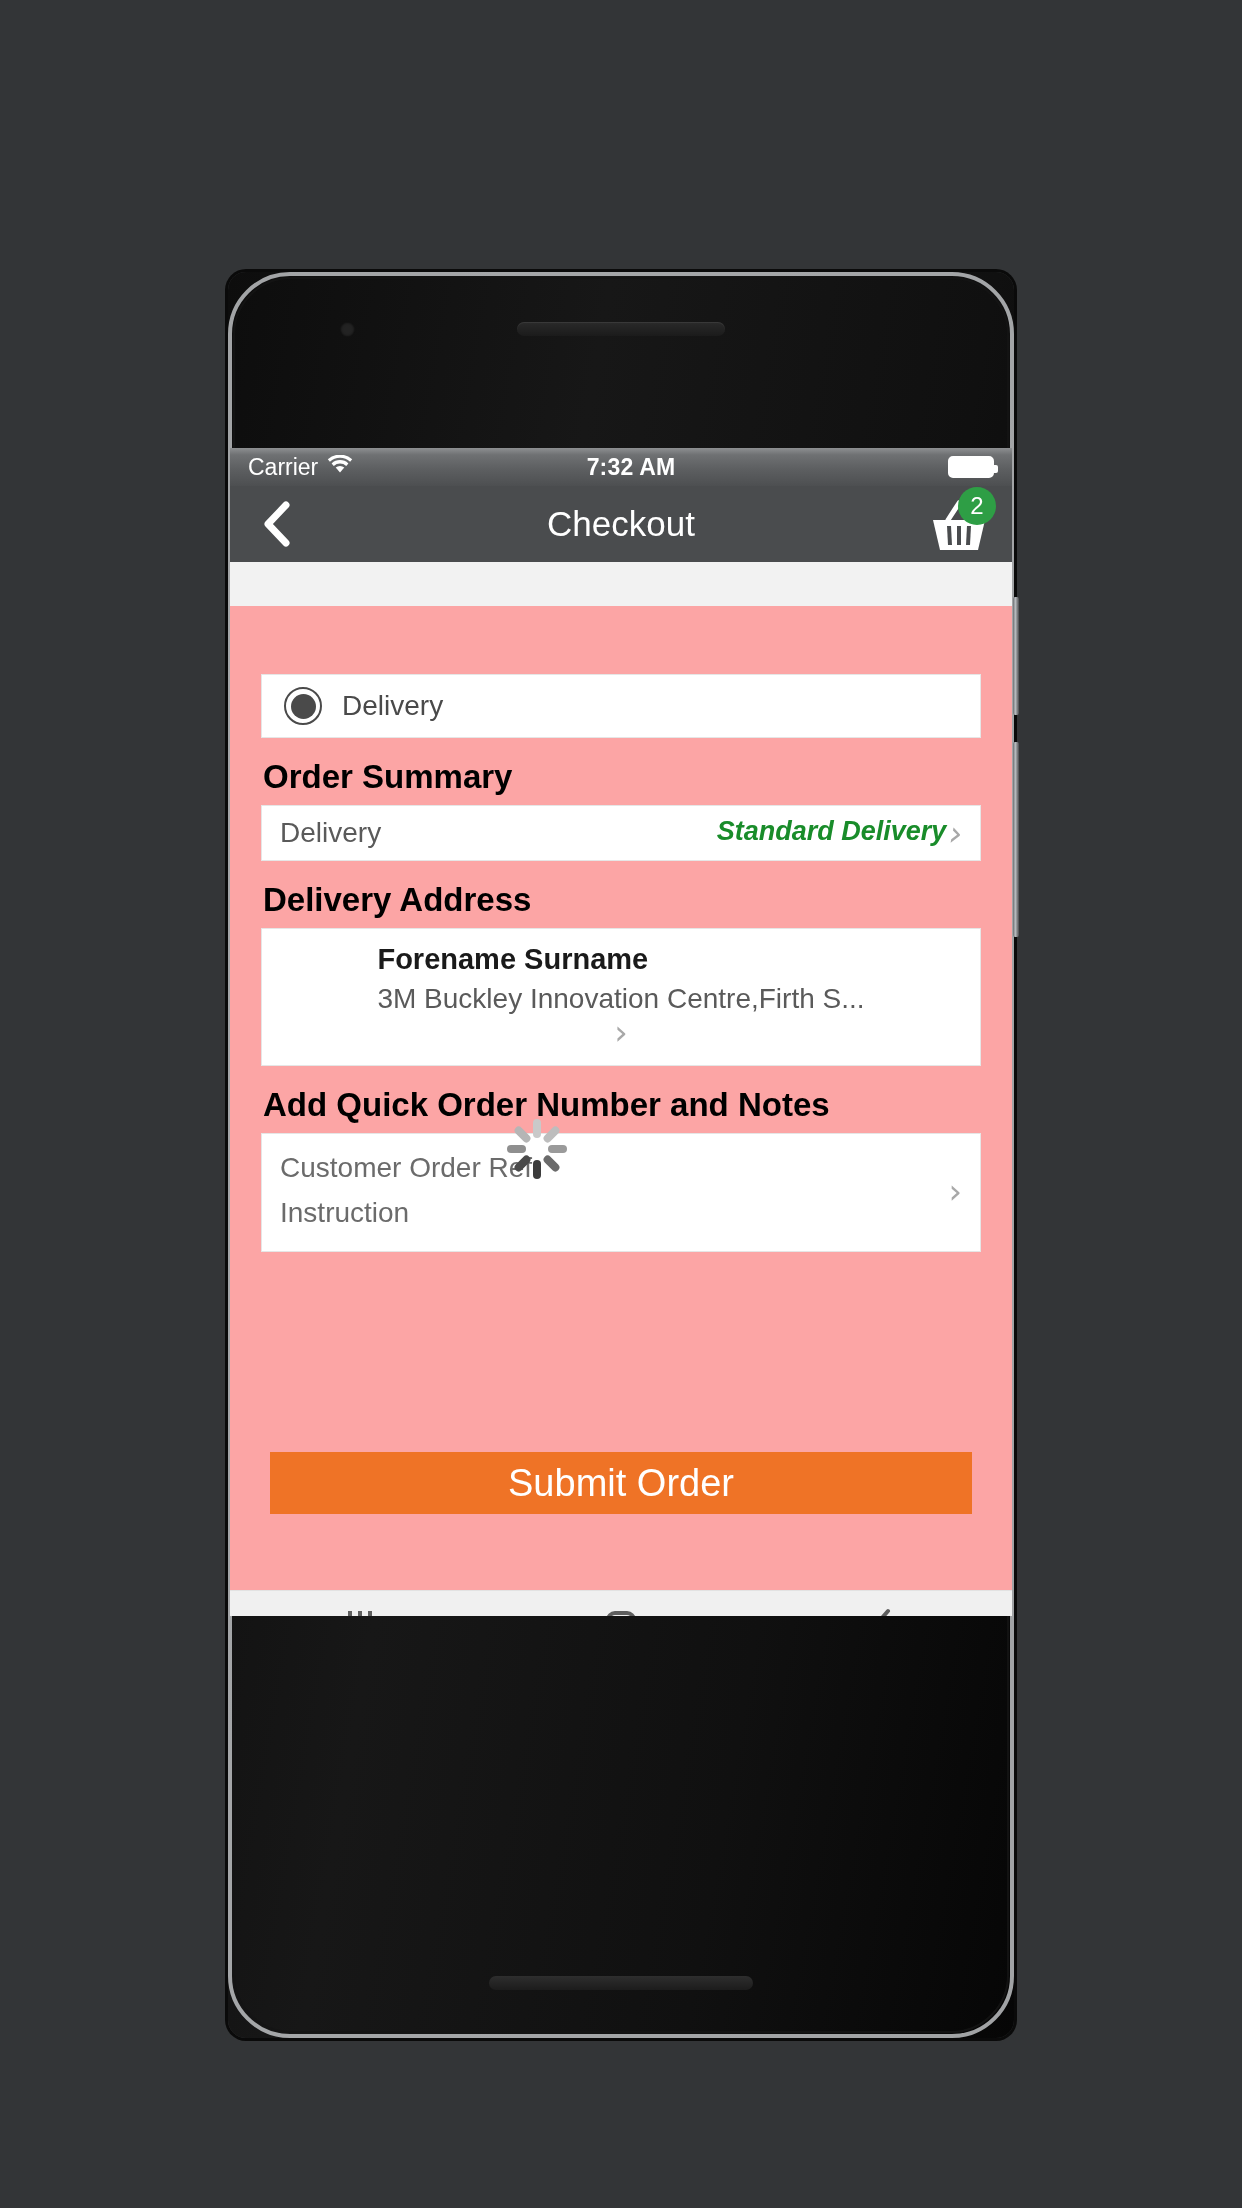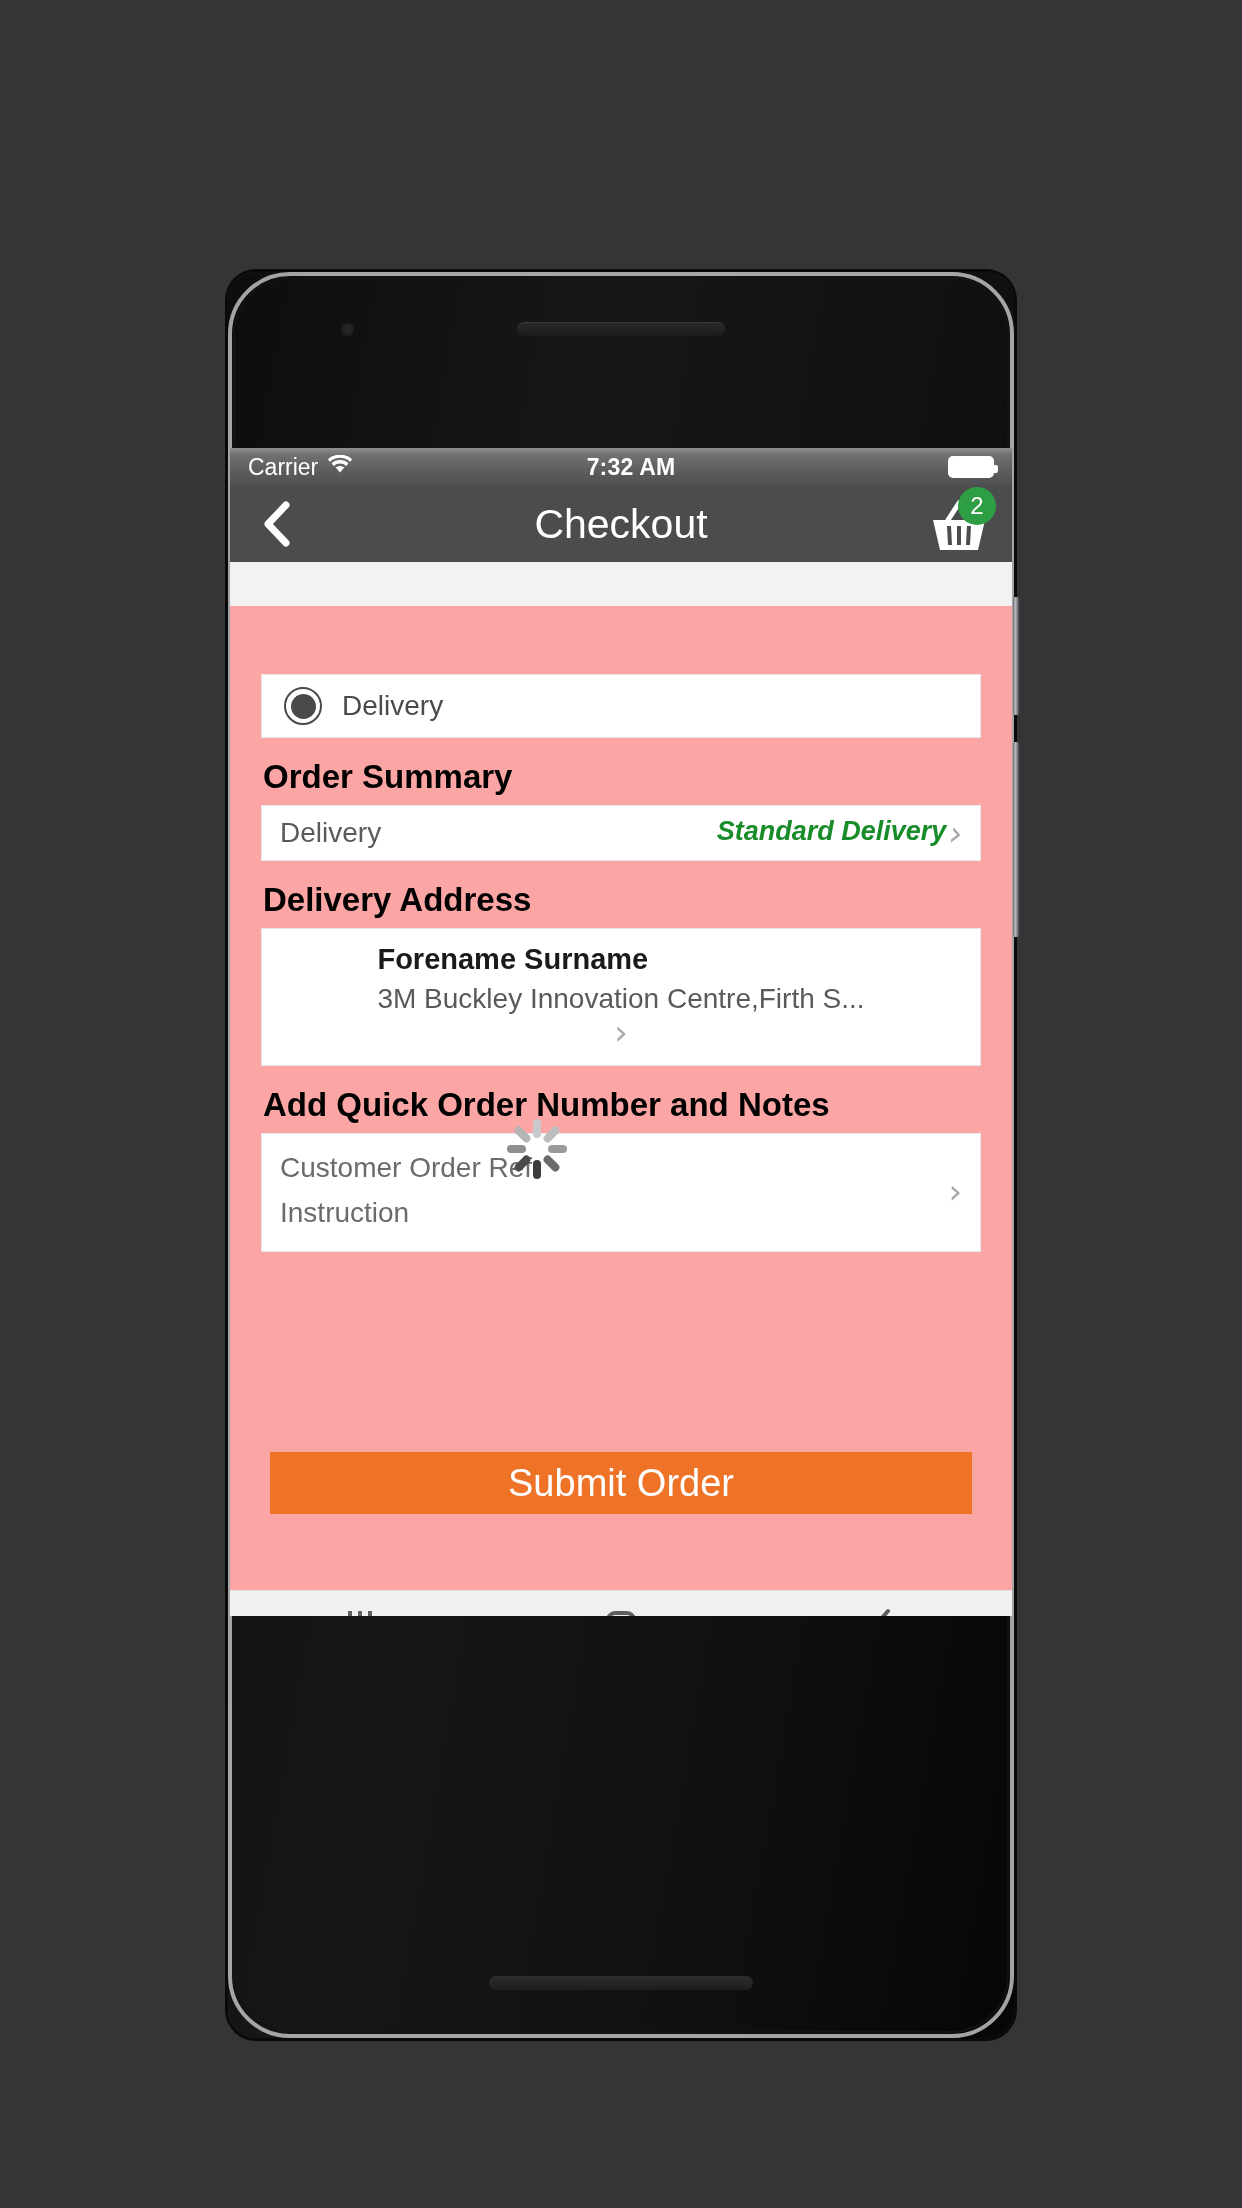--- a/index.html
+++ b/index.html
@@ -33,21 +33,21 @@
     font-family: "DejaVu Sans", sans-serif;
   }
 
   
   .device {
     position: absolute;
     left: 228px;
     top: 272px;
     width: 786px;
     height: 1766px;
-    border-radius: 28px;
+    border-radius: 18px;
     background: linear-gradient(100deg,#0d0d0d 0%, #171717 35%, #101010 70%, #060606 100%);
     box-shadow: 0 0 0 3px #0a0a0a;
   }
   .device-rim {
     position: absolute;
     inset: 0;
     border-radius: 62px;
     border: 4px solid rgba(200,202,205,0.80);
     pointer-events: none;
   }
@@ -154,21 +154,21 @@
   }
   .nav-back {
     width: 54px; height: 54px;
     display: flex; align-items: center; justify-content: center;
   }
   .nav-title {
     position: absolute;
     left: 0; right: 0;
     text-align: center;
     color: #ffffff;
-    font-size: 41px;
+    font-size: 35px;
     font-weight: 400;
     pointer-events: none;
   }
   .nav-cart {
     margin-left: auto;
     position: relative;
     width: 66px; height: 60px;
     display: flex; align-items: flex-end; justify-content: center;
   }
   .cart-badge {

